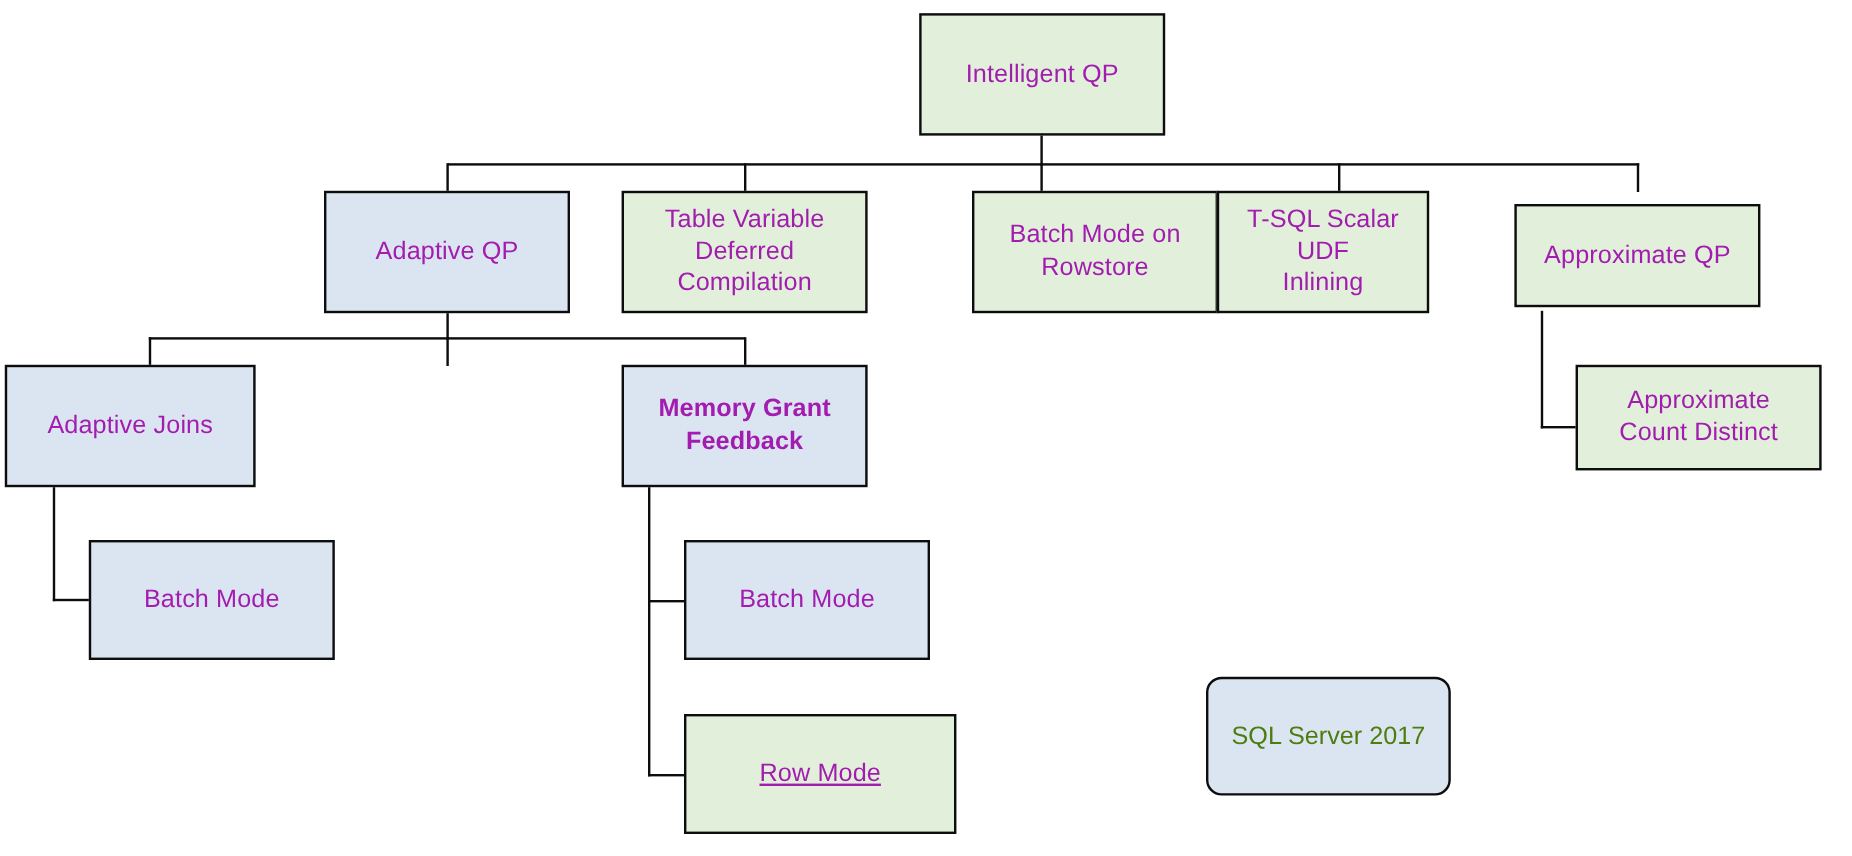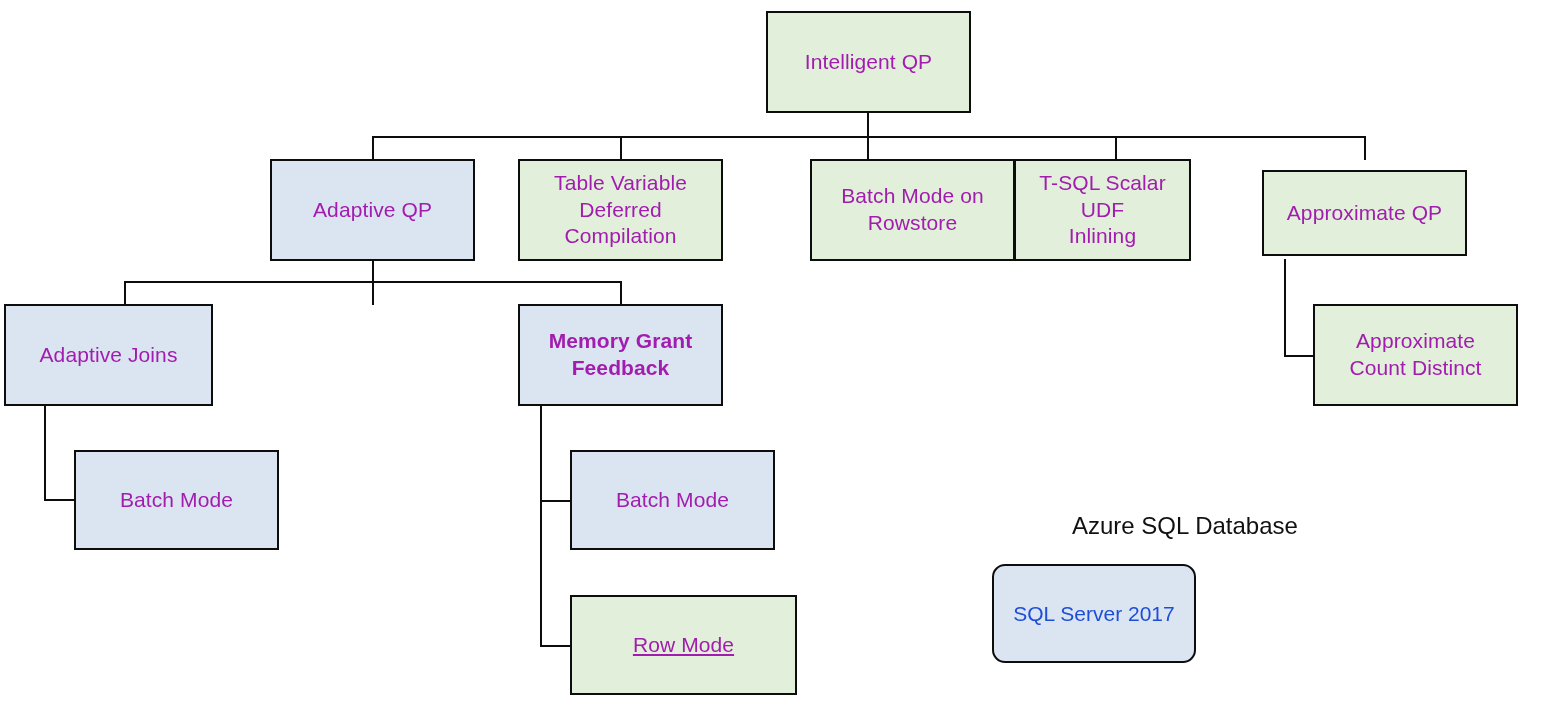--- a/index.html
+++ b/index.html
@@ -39,22 +39,23 @@
   .green { background: #e2efda; }
   .legend-box {
     position: absolute;
     box-sizing: border-box;
     border: 2.6px solid #0d0d0d;
     border-radius: 13px;
     display: flex;
     align-items: center;
     justify-content: center;
     font-size: 21px;
-    color: #1d4ed8;
+    color: #4d7c0f;
     z-index: 3;
+    margin-left: 13px;
   }
   .legend-title {
     position: absolute;
     font-size: 24px;
     color: #111111;
     white-space: nowrap;
     z-index: 3;
   }
   .conn {
     position: absolute;
@@ -116,21 +117,21 @@
 
   <div class="node green" style="left:1014px; top:159px; width:177px; height:102px;">
     <span class="lbl">T-SQL Scalar UDF
 Inlining</span>
   </div>
 
   <div class="node green" style="left:1262px; top:170px; width:205px; height:86px;">
     <span class="lbl">Approximate QP</span>
   </div>
 
-  <div class="node green" style="left:1313px; top:304px; width:205px; height:102px;">
+  <div class="node green" style="left:1313px; top:304px; width:205px; height:88px;">
     <span class="lbl">Approximate
 Count Distinct</span>
   </div>
 
   <div class="node blue" style="left:4px; top:304px; width:209px; height:102px;">
     <span class="lbl">Adaptive Joins</span>
   </div>
 
 
   <div class="node blue" style="left:518px; top:304px; width:205px; height:102px;font-weight:bold;">
@@ -143,20 +144,19 @@
   </div>
 
   <div class="node blue" style="left:570px; top:450px; width:205px; height:100px;">
     <span class="lbl">Batch Mode</span>
   </div>
 
   <div class="node green" style="left:570px; top:595px; width:227px; height:100px;text-decoration:underline;">
     <span class="lbl">Row Mode</span>
   </div>
 
-  <div class="legend-title" style="left:1072px; top:512px;">Azure SQL Database</div>
 
   <div class="legend-box blue" style="left:992px; top:564px; width:204px; height:99px;">
     <span>SQL Server 2017</span>
   </div>
 
 
 </div>
 
 </body></html>

